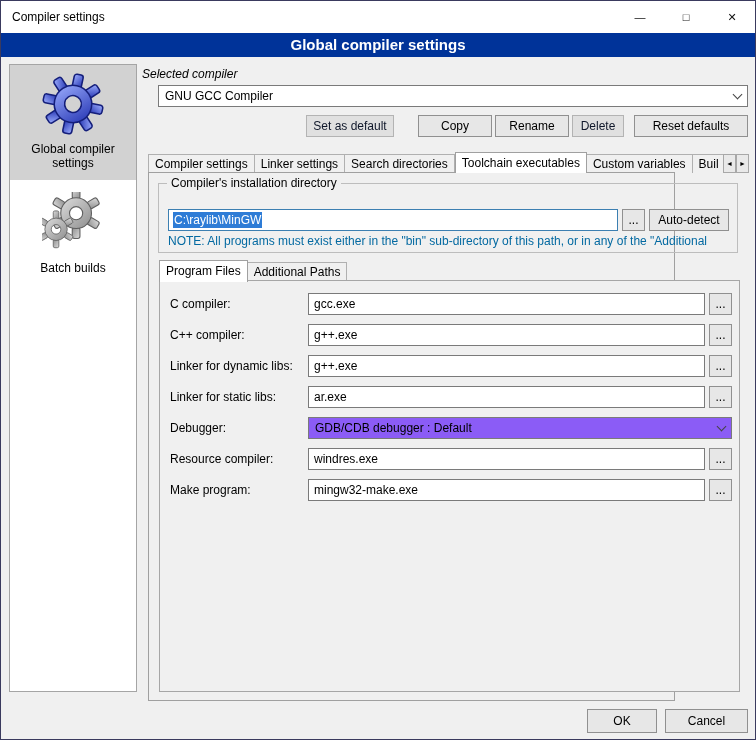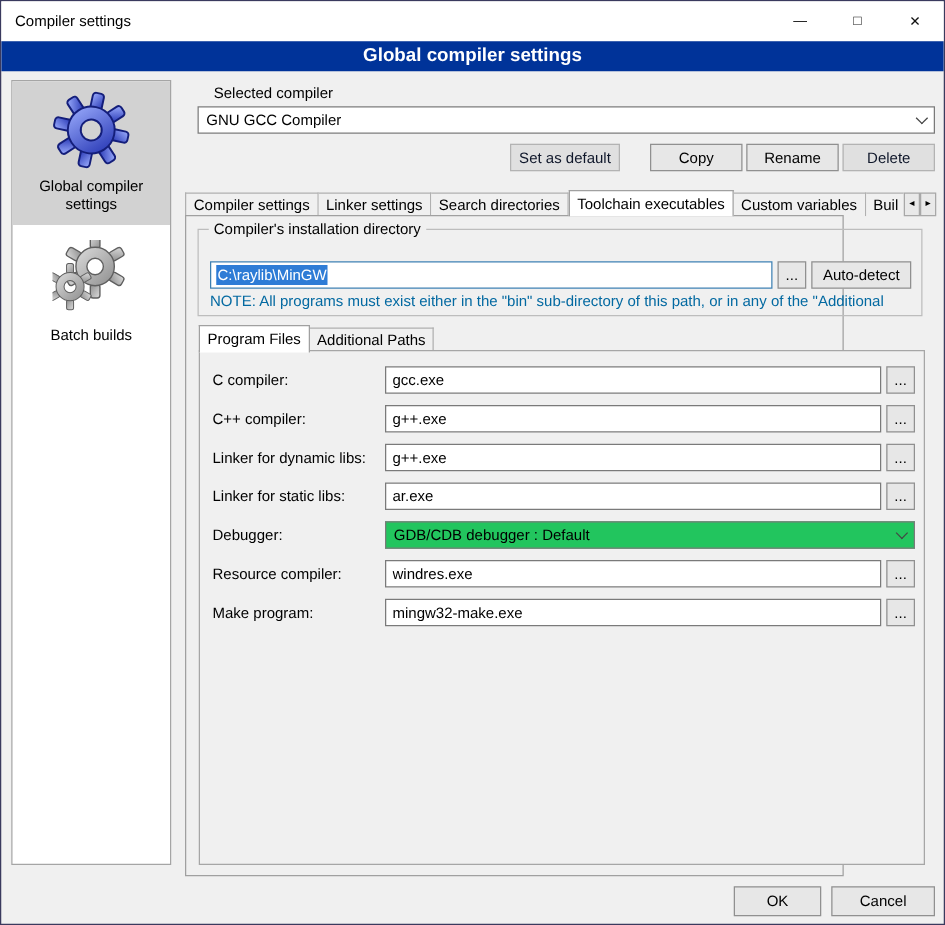--- a/index.html
+++ b/index.html
@@ -16,21 +16,21 @@
   .winbtns { margin-left: auto; display: flex; height: 100%; }
   .winbtn { width: 46px; height: 100%; display: flex; align-items: center; justify-content: center; font-size: 11px; color: #111; cursor: default; }
   
   .hdr { position: absolute; left: 0; top: 32px; width: 100%; height: 24px; background: #003399; color: #fff; font-weight: bold; font-size: 15px; text-align: center; line-height: 23px; }
   
   .sidebar { position: absolute; left: 8px; top: 63px; width: 128px; height: 628px; background: #ffffff; border: 1px solid #a5a5a5; }
   .side-item { display: flex; flex-direction: column; align-items: center; padding: 8px 3px 10px 3px; margin-bottom: 4px; }
   .side-item.selected { background: #d2d2d2; }
   .side-label { margin-top: 7px; text-align: center; font-size: 12px; line-height: 14px; }
   
-  .lbl-comp { position: absolute; left: 170px; top: 66px; }
+  .lbl-comp { position: absolute; left: 141px; top: 66px; font-style: italic; }
   .combo { background: #fff; border: 1px solid #7a7a7a; height: 22px; display: flex; align-items: center; padding: 0 6px; cursor: default; }
   .combo-main { position: absolute; left: 157px; top: 84px; width: 590px; }
   .chev { margin-left: auto; width: 7px; height: 7px; border-right: 1.5px solid #444; border-bottom: 1.5px solid #444; transform: rotate(45deg); margin-top: -4px; flex: none; }
   
   .btn { background: #e7e7e7; border: 1px solid #909090; font-size: 12px; font-family: "Liberation Sans", sans-serif; height: 22px; cursor: default; }
   .btn.disabled { color: #0f172a; background: #e0e0e0; border-color: #b3b3b3; }
   .btnrow { position: absolute; left: 157px; top: 114px; width: 590px; display: flex; justify-content: flex-end; }
   .btnrow .btn { flex: none; }
   
   .tabstrip { position: absolute; left: 147px; top: 150px; width: 601px; height: 22px; display: flex; align-items: flex-end; }
@@ -51,21 +51,21 @@
   .autodetect { position: absolute; left: 490px; top: 25px; width: 80px; }
   .note { position: absolute; left: 9px; top: 50px; width: 563px; color: #0369a1; white-space: nowrap; overflow: hidden; }
   
   .subtabstrip { position: absolute; left: 10px; top: 87px; height: 21px; display: flex; align-items: flex-end; }
   .innerpanel { position: absolute; left: 10px; top: 107px; width: 581px; height: 412px; border: 1px solid #a6a6a6; background: #f0f0f0; }
   
   .frow { position: absolute; left: 0; width: 100%; height: 22px; }
   .flabel { position: absolute; left: 10px; line-height: 22px; }
   .fin { position: absolute; left: 148px; width: 397px; height: 22px; background: #fff; border: 1px solid #7a7a7a; font-size: 12px; font-family: "Liberation Sans", sans-serif; padding: 0 5px; }
   .fdots { position: absolute; left: 549px; width: 23px; }
-  .fcombo { position: absolute; left: 148px; width: 424px; height: 22px; background: #22c55e; }
+  .fcombo { position: absolute; left: 148px; width: 424px; height: 22px; background: #8b5cf6; }
   
   .footer-ok { position: absolute; left: 586px; top: 708px; width: 70px; height: 24px; }
   .footer-cancel { position: absolute; left: 664px; top: 708px; width: 83px; height: 24px; }
 </style>
 </head>
 <body>
 
 <div class="window">
 
   <div class="titlebar">
@@ -138,21 +138,22 @@
   <div class="lbl-comp">Selected compiler</div>
   <div class="combo combo-main">
     <span>GNU GCC Compiler</span>
     <span class="chev"></span>
   </div>
 
   <div class="btnrow">
     <button class="btn disabled" style="width:88px;">Set as default</button>
     <button class="btn" style="width:74px; margin-left:24px;">Copy</button>
     <button class="btn" style="width:74px; margin-left:3px;">Rename</button>
-    <button class="btn disabled" style="width:74px; margin-left:3px;">Delete</button>
+    <button class="btn disabled" style="width:52px; margin-left:3px;">Delete</button>
+    <button class="btn" style="width:114px; margin-left:10px;">Reset defaults</button>
   </div>
 
   <div class="tabstrip">
     <div class="tabs-scroll">
       <div class="tab">Compiler settings</div>
       <div class="tab">Linker settings</div>
       <div class="tab">Search directories</div>
       <div class="tab active">Toolchain executables</div>
       <div class="tab">Custom variables</div>
       <div class="tab">Buil</div>

